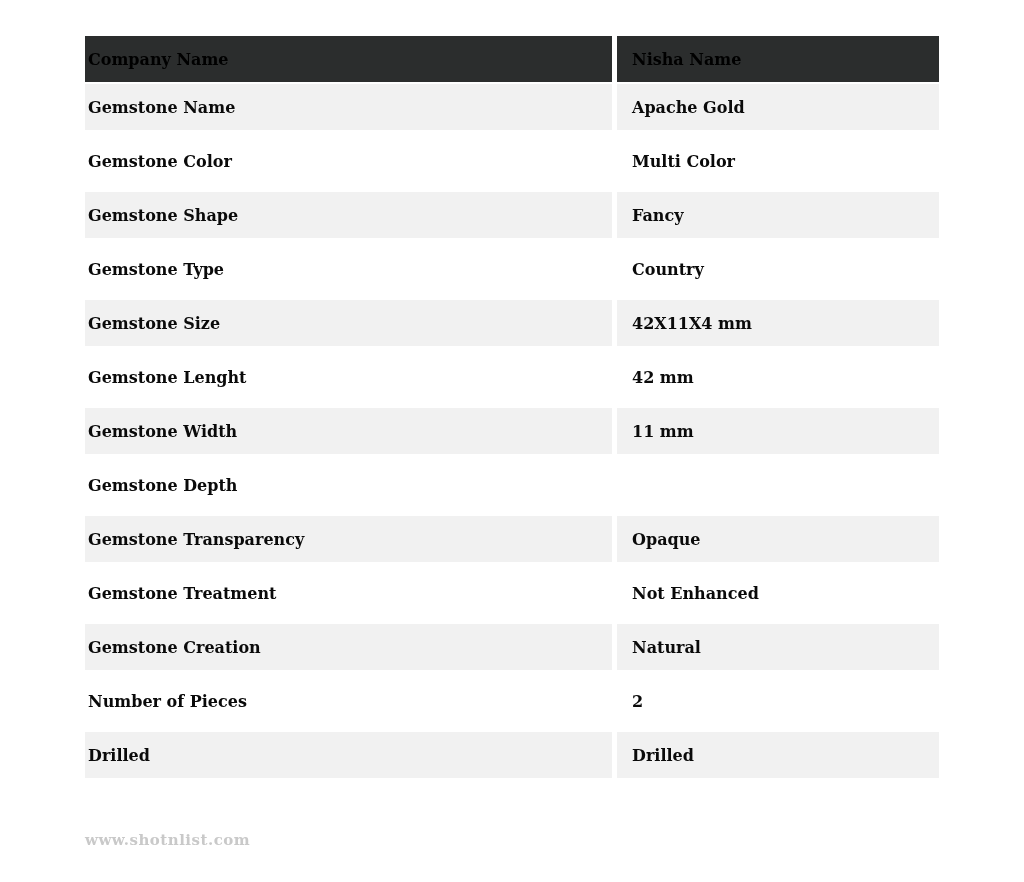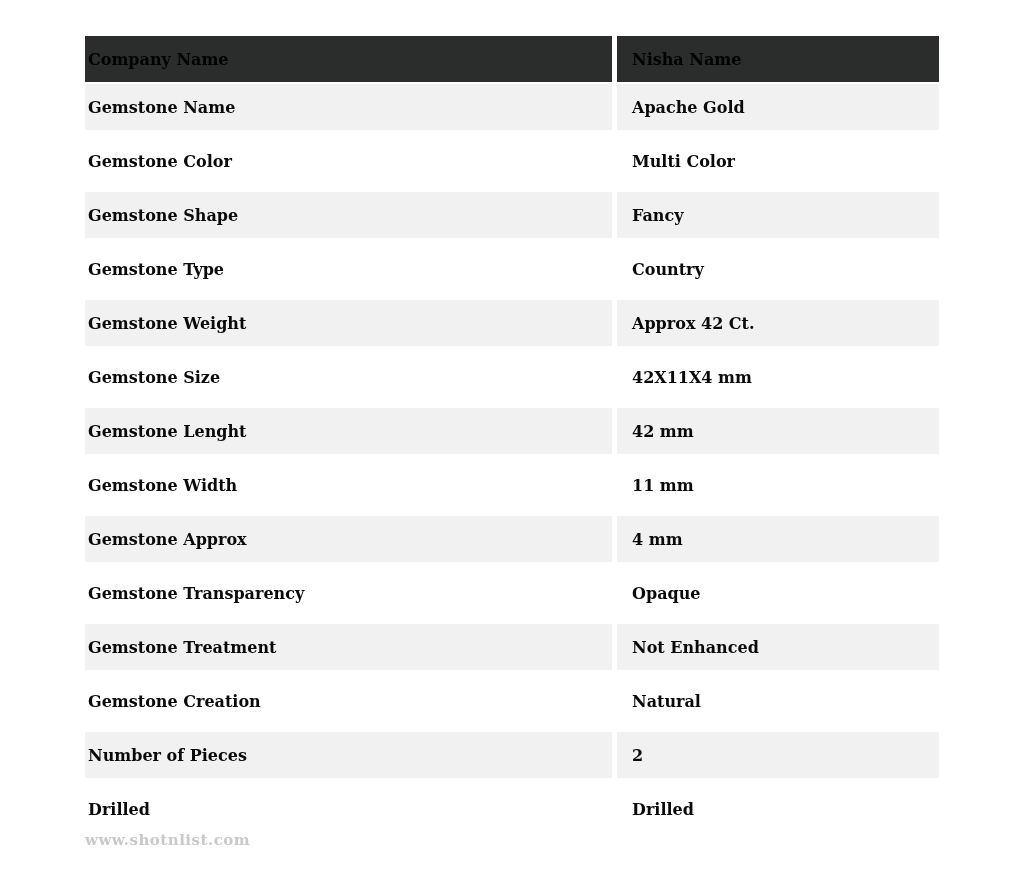--- a/index.html
+++ b/index.html
@@ -100,43 +100,38 @@
     <div class="trow">
       <div class="cell c1">Gemstone Shape</div>
       <div class="cell c2">Fancy</div>
     </div>
 
     <div class="trow">
       <div class="cell c1">Gemstone Type</div>
       <div class="cell c2">Country</div>
     </div>
 
-    <div class="trow">
-      <div class="cell c1">Gemstone Weight</div>
-      <div class="cell c2">Approx 42 Ct.</div>
-    </div>
 
     <div class="trow">
       <div class="cell c1">Gemstone Size</div>
       <div class="cell c2">42X11X4 mm</div>
     </div>
 
     <div class="trow">
       <div class="cell c1">Gemstone Lenght</div>
       <div class="cell c2">42 mm</div>
     </div>
 
     <div class="trow">
       <div class="cell c1">Gemstone Width</div>
       <div class="cell c2">11 mm</div>
     </div>
 
     <div class="trow">
-      <div class="cell c1">Gemstone Approx</div>
-      <div class="cell c2">4 mm</div>
+      <div class="cell c1">Gemstone Depth</div>
     </div>
 
     <div class="trow">
       <div class="cell c1">Gemstone Transparency</div>
       <div class="cell c2">Opaque</div>
     </div>
 
     <div class="trow">
       <div class="cell c1">Gemstone Treatment</div>
       <div class="cell c2">Not Enhanced</div>

